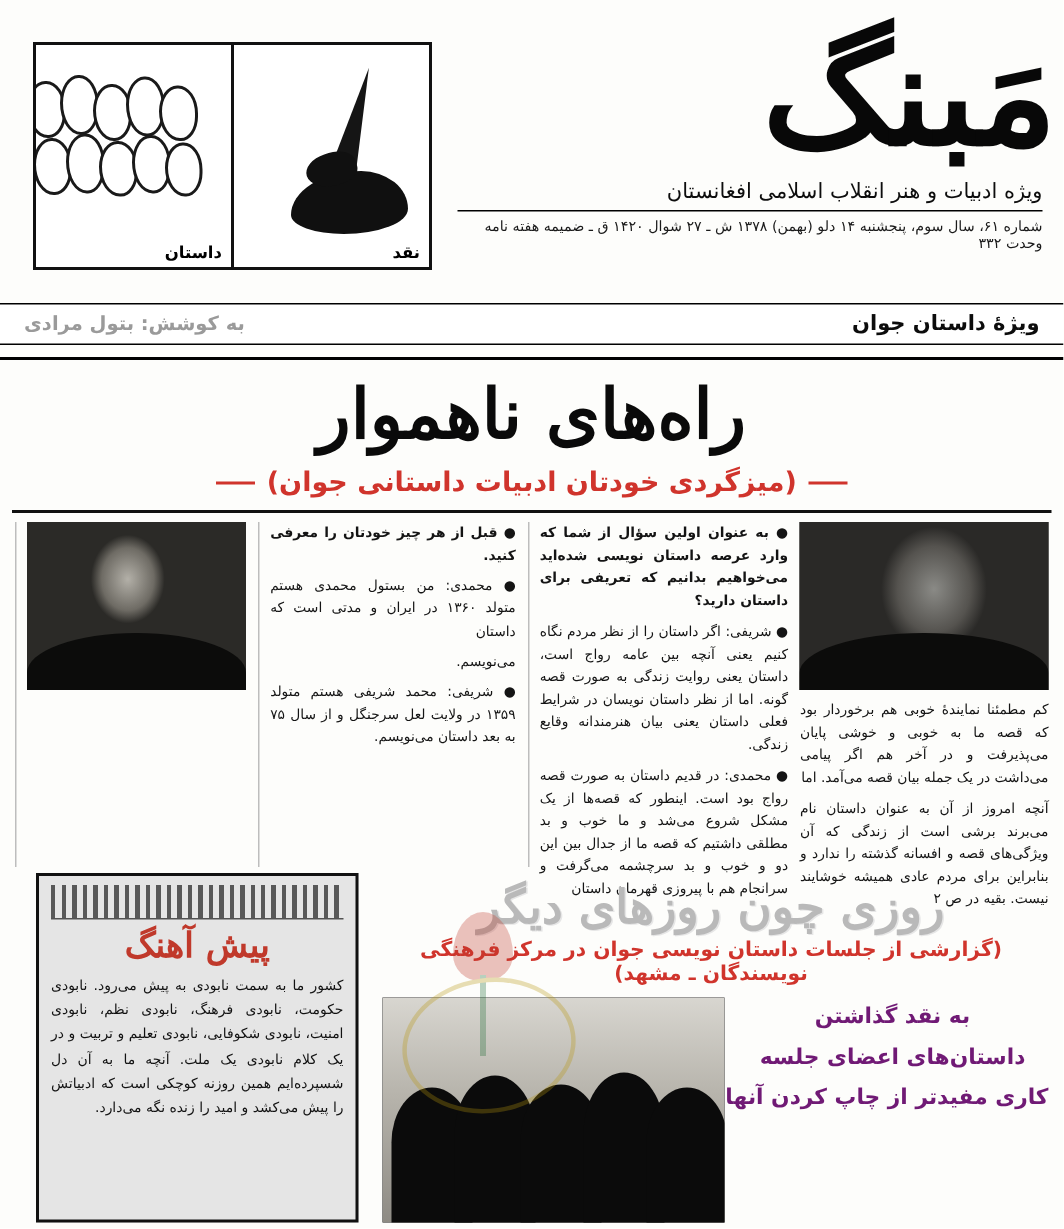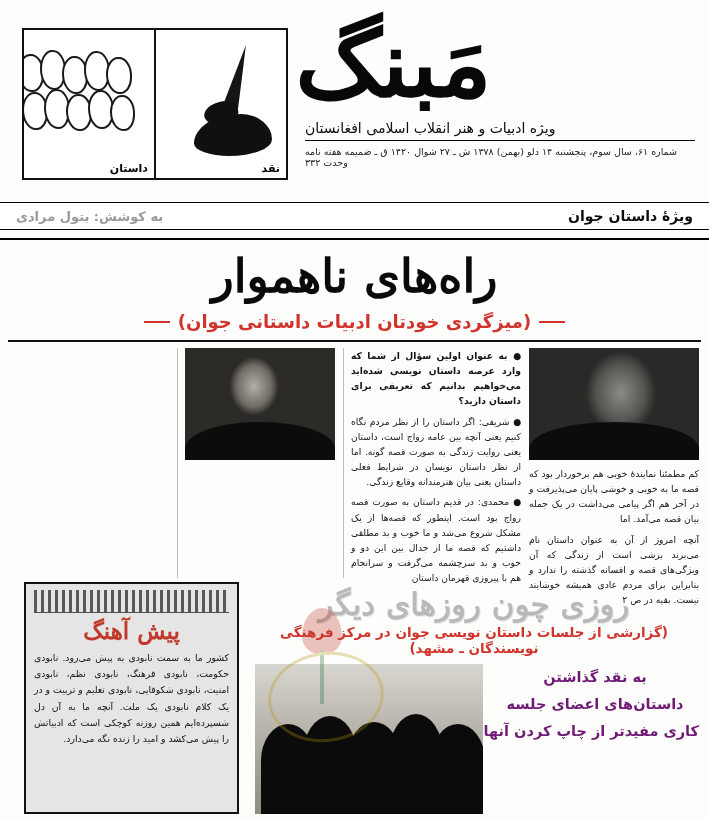--- a/index.html
+++ b/index.html
@@ -106,21 +106,21 @@
     background: #101010;
     border-radius: 50% 50% 40% 60%;
     transform: rotate(-18deg);
   }
 
   .title-zone {
     position: absolute;
     top: 18px;
     right: 14px;
     width: 390px;
-    text-align: left;
+    text-align: right;
   }
   .paper-name {
     font-family: "DejaVu Serif", "Liberation Serif", serif;
     font-size: 92px;
     font-weight: bold;
     line-height: 1;
     color: #080808;
     letter-spacing: -4px;
     margin: 0;
     direction: rtl;
@@ -442,20 +442,26 @@
       <p>کم مطمئنا نمایندهٔ خوبی هم برخوردار بود که قصه ما به خوبی و خوشی پایان می‌پذیرفت و در آخر هم اگر پیامی می‌داشت در یک جمله بیان قصه می‌آمد. اما</p>
       <p>آنچه امروز از آن به عنوان داستان نام می‌برند برشی است از زندگی که آن ویژگی‌های قصه و افسانه گذشته را ندارد و بنابراین برای مردم عادی همیشه خوشایند نیست. بقیه در ص ۲</p>
     </div>
 
     <div class="col col-2">
       <p class="lead">● به عنوان اولین سؤال از شما که وارد عرصه داستان نویسی شده‌اید می‌خواهیم بدانیم که تعریفی برای داستان دارید؟</p>
       <p>● شریفی: اگر داستان را از نظر مردم نگاه کنیم یعنی آنچه بین عامه رواج است، داستان یعنی روایت زندگی به صورت قصه گونه. اما از نظر داستان نویسان در شرایط فعلی داستان یعنی بیان هنرمندانه وقایع زندگی.</p>
       <p>● محمدی: در قدیم داستان به صورت قصه رواج بود است. اینطور که قصه‌ها از یک مشکل شروع می‌شد و ما خوب و بد مطلقی داشتیم که قصه ما از جدال بین این دو و خوب و بد سرچشمه می‌گرفت و سرانجام هم با پیروزی قهرمان داستان</p>
     </div>
 
+    <div class="col col-3">
+      <p class="lead">● قبل از هر چیز خودتان را معرفی کنید.</p>
+      <p>● محمدی: من بستول محمدی هستم متولد ۱۳۶۰ در ایران و مدتی است که داستان</p>
+      <p>می‌نویسم.</p>
+      <p>● شریفی: محمد شریفی هستم متولد ۱۳۵۹ در ولایت لعل سرجنگل و از سال ۷۵ به بعد داستان می‌نویسم.</p>
+    </div>
 
     <div class="col col-4">
       <div class="photo portrait-b">
         <div class="shoulders"></div>
       </div>
     </div>
   </div>
 
   <div class="lower">
 

